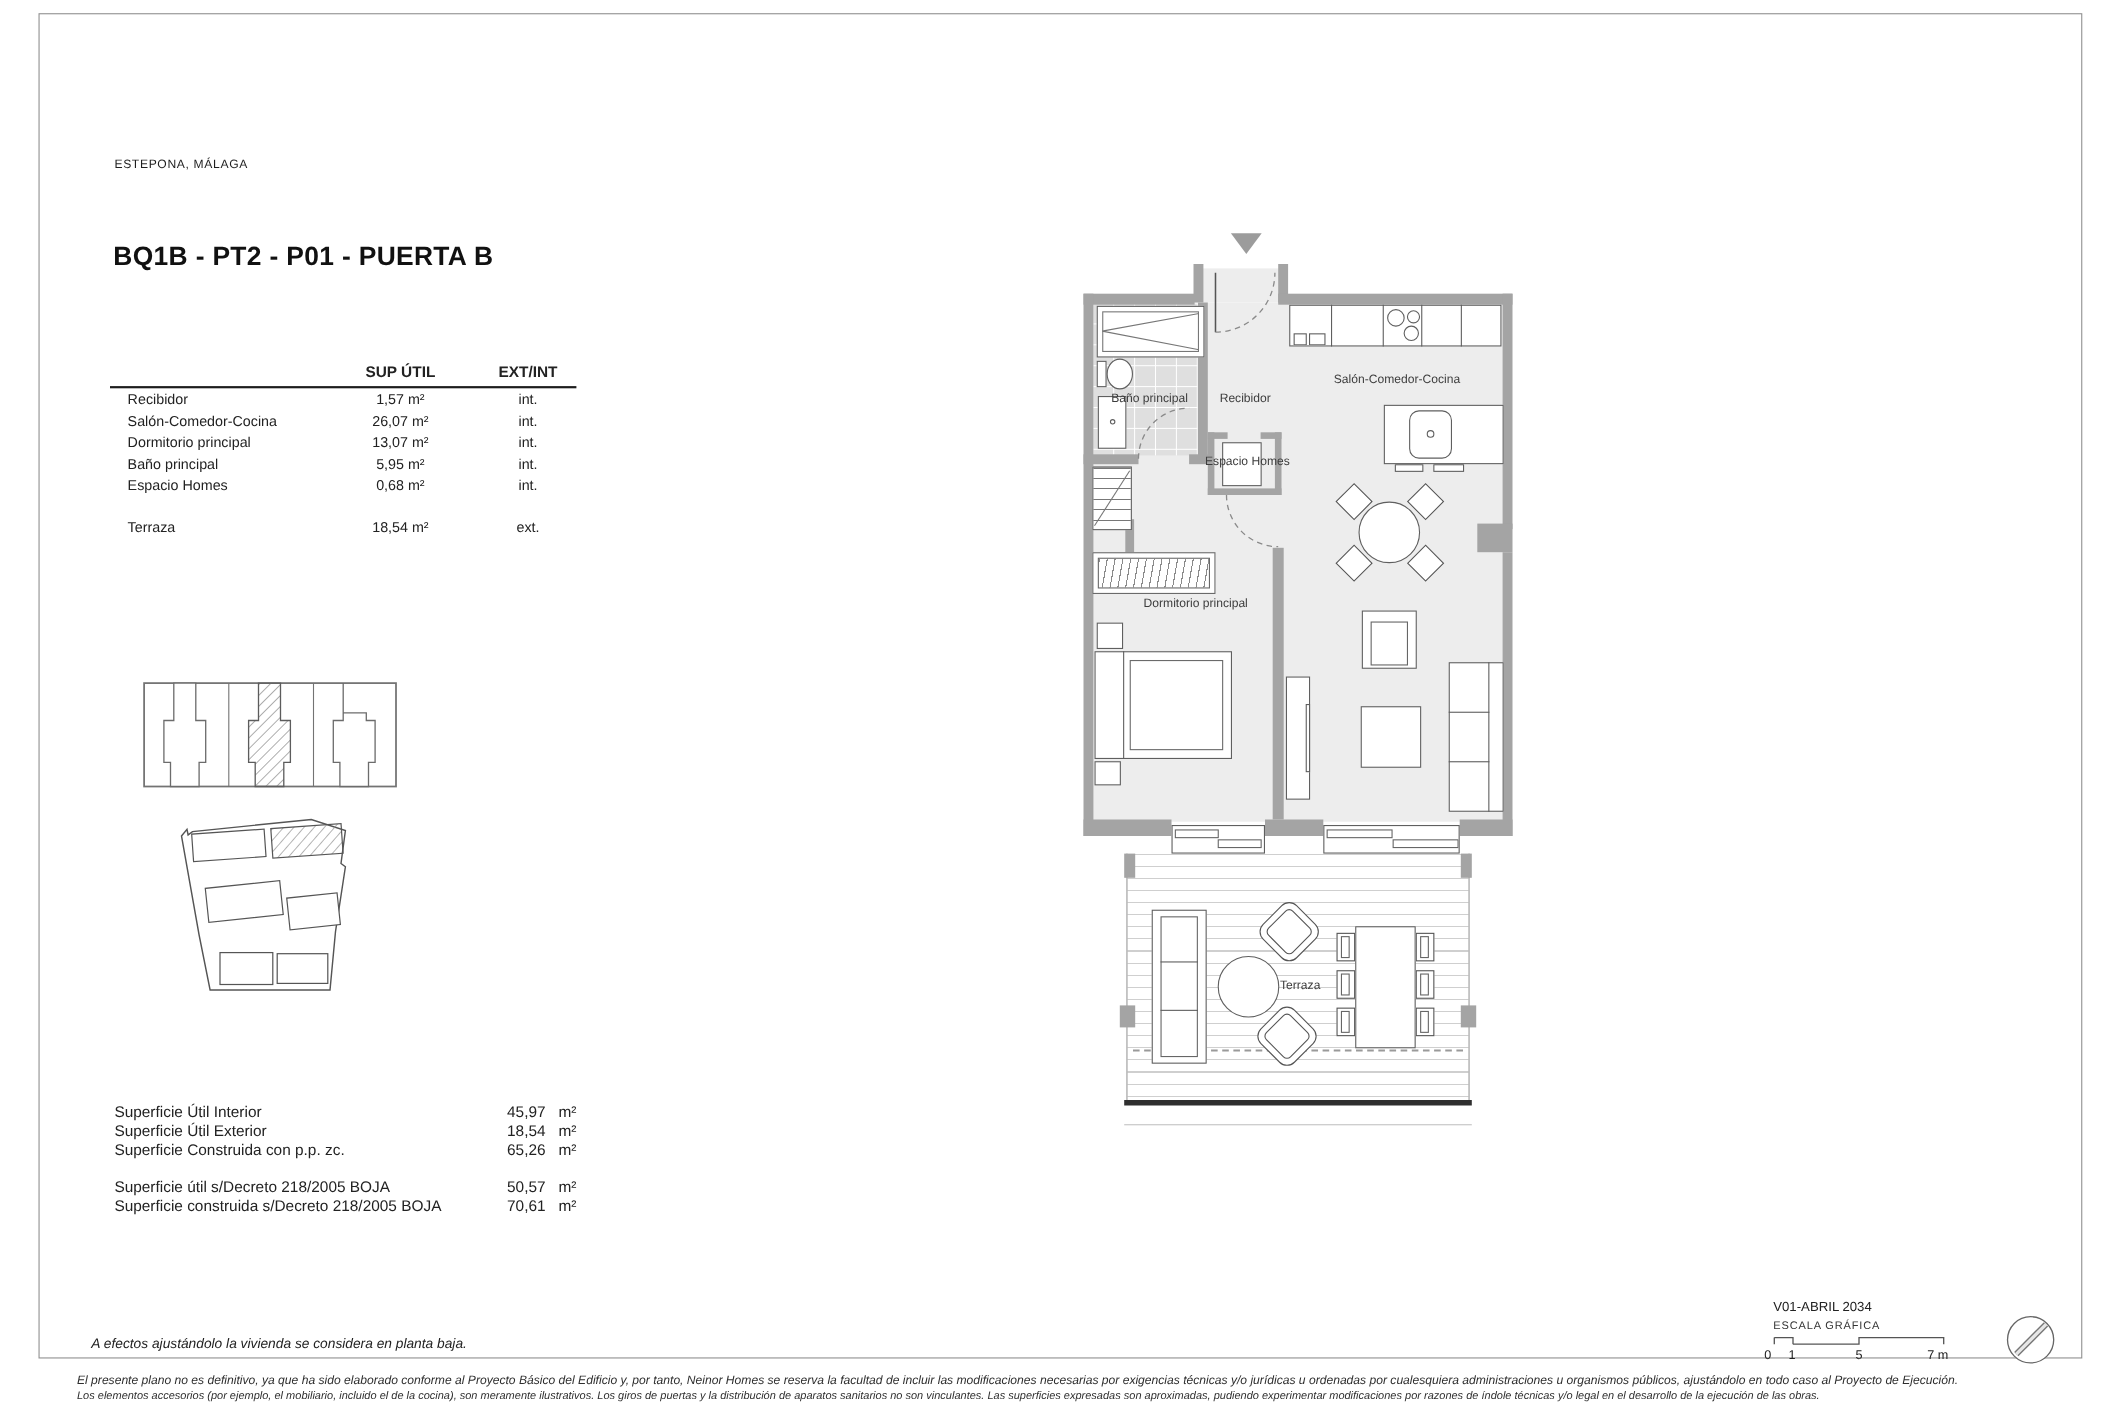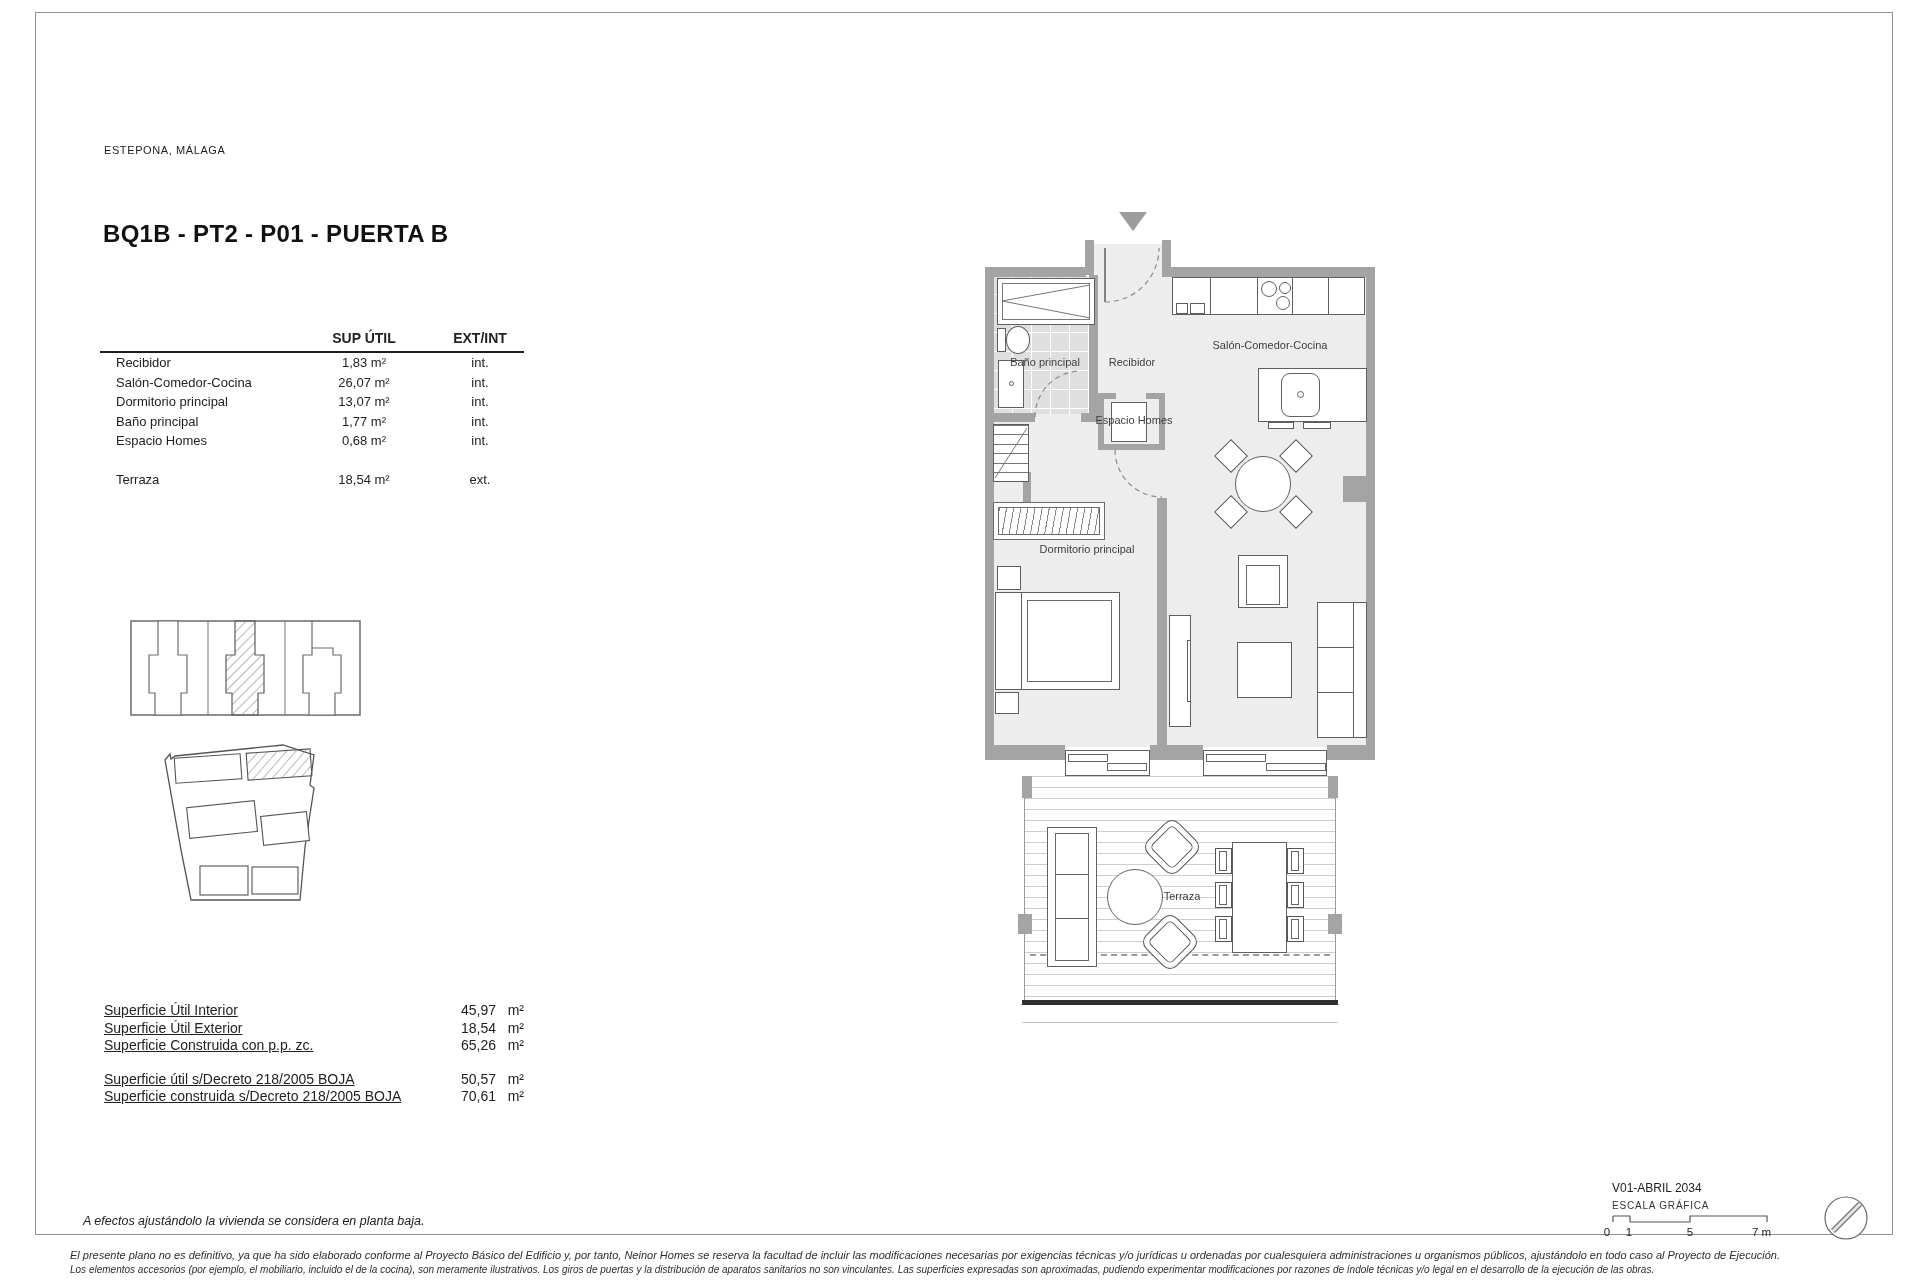--- a/index.html
+++ b/index.html
@@ -18,21 +18,21 @@
   .st-h-sup{position:absolute;left:206px;width:116px;text-align:center;font-weight:bold;font-size:14px;}
   .st-h-type{position:absolute;left:338px;width:84px;text-align:center;font-weight:bold;font-size:14px;}
   .st-row{position:relative;height:19.5px;line-height:19.5px;}
   .st-room{margin-left:16px;}
   .st-sup{position:absolute;left:206px;top:0;width:116px;text-align:center;}
   .st-type{position:absolute;left:338px;top:0;width:84px;text-align:center;}
   .st-gap{height:19px;}
 
   
   .summary{position:absolute;left:104px;top:1002px;width:420px;font-size:14px;color:#222;}
-  .sum-row{position:relative;height:17.6px;line-height:17.6px;text-decoration:underline;}
+  .sum-row{position:relative;height:17.6px;line-height:17.6px;}
   .sum-val{position:absolute;right:28px;top:0;text-align:right;}
   .sum-unit{position:absolute;right:0;top:0;width:24px;text-align:right;}
   .sum-gap{height:16px;}
 
   .footnote{position:absolute;left:83px;top:1214px;font-size:12.5px;font-style:italic;color:#222;}
   .disclaimer1{position:absolute;left:70px;top:1249px;font-size:11px;font-style:italic;color:#2e2e2e;white-space:nowrap;}
   .disclaimer2{position:absolute;left:70px;top:1264px;font-size:10px;font-style:italic;color:#2e2e2e;white-space:nowrap;}
 
   
   .tb-version{position:absolute;left:1612px;top:1181px;font-size:12px;color:#222;}
@@ -76,36 +76,36 @@
 <div class="location">ESTEPONA, MÁLAGA</div>
 <div class="sheet-title">BQ1B - PT2 - P01 - PUERTA B</div>
 
 <div class="surface-table">
   <div class="st-head">
     <span class="st-h-sup">SUP ÚTIL</span>
     <span class="st-h-type">EXT/INT</span>
   </div>
   <div class="st-row">
     <span class="st-room">Recibidor</span>
-    <span class="st-sup">1,83 m²</span>
+    <span class="st-sup">1,57 m²</span>
     <span class="st-type">int.</span>
   </div>
   <div class="st-row">
     <span class="st-room">Salón-Comedor-Cocina</span>
     <span class="st-sup">26,07 m²</span>
     <span class="st-type">int.</span>
   </div>
   <div class="st-row">
     <span class="st-room">Dormitorio principal</span>
     <span class="st-sup">13,07 m²</span>
     <span class="st-type">int.</span>
   </div>
   <div class="st-row">
     <span class="st-room">Baño principal</span>
-    <span class="st-sup">1,77 m²</span>
+    <span class="st-sup">5,95 m²</span>
     <span class="st-type">int.</span>
   </div>
   <div class="st-row">
     <span class="st-room">Espacio Homes</span>
     <span class="st-sup">0,68 m²</span>
     <span class="st-type">int.</span>
   </div>
   <div class="st-gap"></div>
   <div class="st-row">
     <span class="st-room">Terraza</span>

